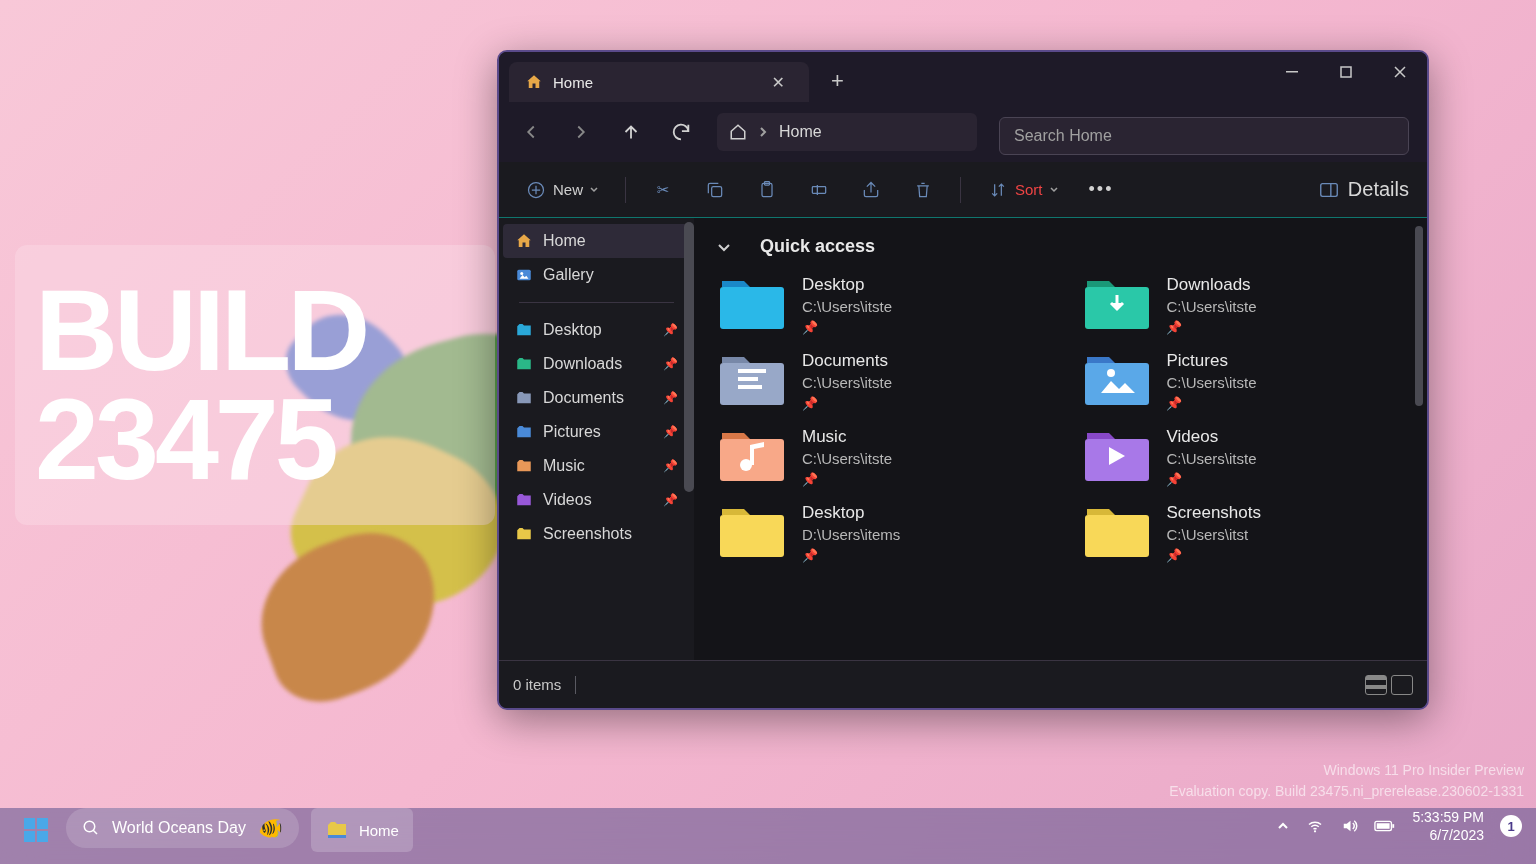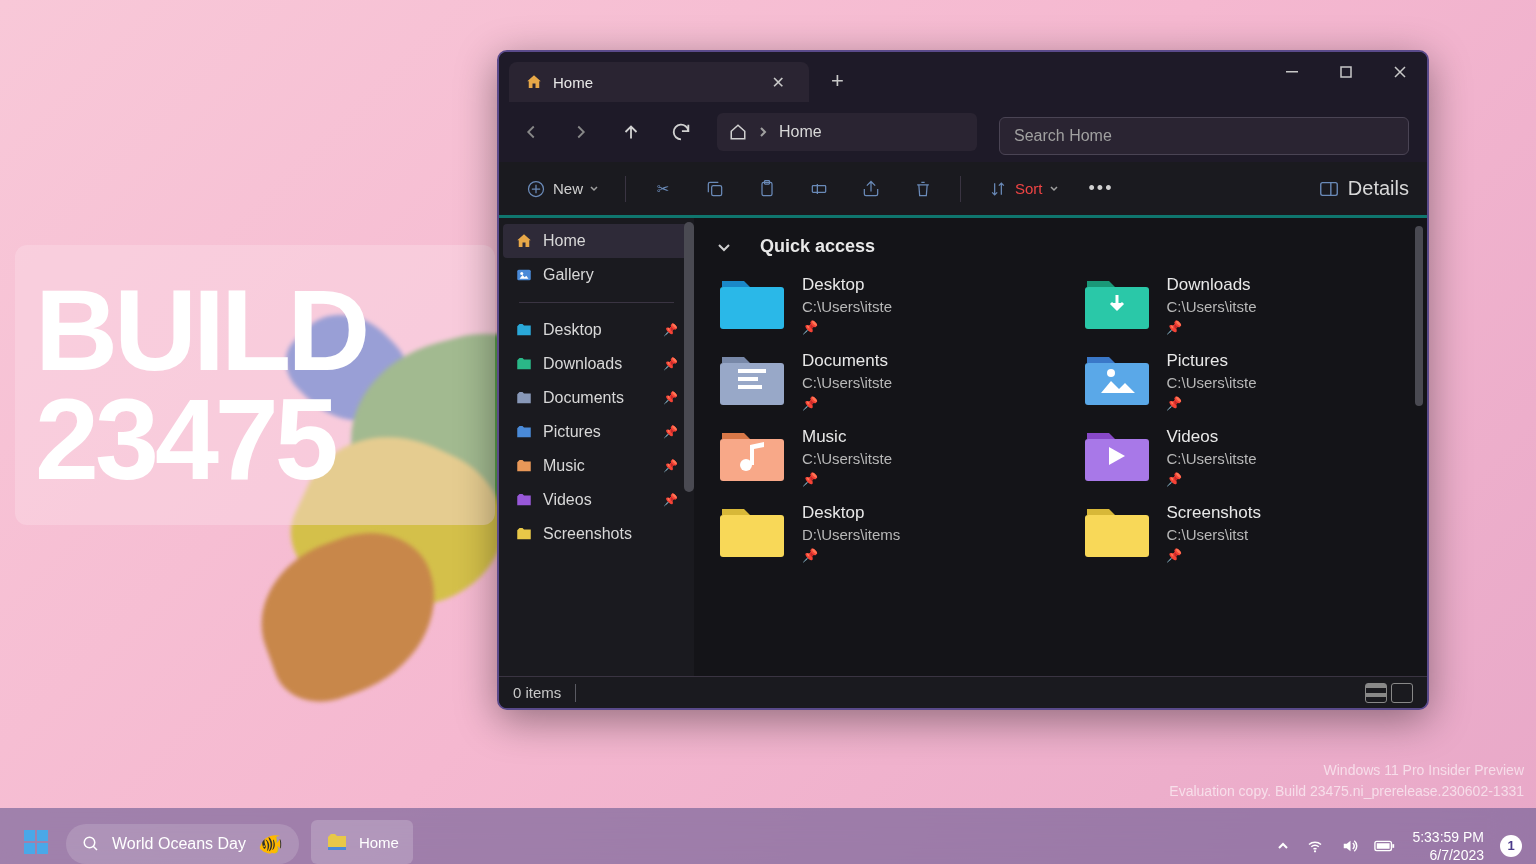--- a/index.html
+++ b/index.html
@@ -26,21 +26,21 @@
 .new-tab { color: #c8c8c8; font-size: 22px; margin-left: 12px; margin-top: 8px; cursor: pointer; padding: 4px 10px; }
 .win-controls { margin-left: auto; display: flex; }
 .win-btn { width: 54px; height: 38px; display: flex; align-items: flex-start; justify-content: center; color: #c8c8c8; cursor: pointer; padding-top: 8px; }
 
 .navbar { height: 60px; display: flex; align-items: center; padding: 0 18px; gap: 22px; background: #1e1a28; }
 .nav-btn { width: 28px; height: 28px; display: flex; align-items: center; justify-content: center; color: #888; cursor: pointer; }
 .nav-btn.active { color: #d0d0d0; }
 .addressbar { flex: 0 0 260px; height: 38px; background: #2a2432; border-radius: 6px; display: flex; align-items: center; padding: 0 12px; gap: 10px; color: #d8d8d8; font-size: 16px; }
 .searchbar { flex: 1; height: 38px; background: #2a2432; border: 1px solid #4a4454; border-radius: 6px; display: flex; align-items: center; padding: 0 14px; color: #a0a0a0; font-size: 16px; margin-top: 8px; }
 
-.toolbar { height: 56px; display: flex; align-items: center; padding: 0 18px; gap: 14px; border-bottom: 3px solid #0f766e; background: #1a1a1f; }
+.toolbar { height: 56px; display: flex; align-items: center; padding: 0 18px; gap: 14px; border-bottom: 1px solid #0f766e; background: #1a1a1f; }
 .tool-btn { display: flex; align-items: center; gap: 6px; color: #6a8ab8; padding: 6px 8px; cursor: pointer; font-size: 15px; }
 .tool-icon { width: 22px; height: 22px; display: flex; align-items: center; justify-content: center; }
 .tool-divider { width: 1px; height: 26px; background: #3a3442; margin: 0 4px; }
 .tool-spacer { flex: 1; }
 .details-btn { display: flex; align-items: center; gap: 8px; color: #d8d8d8; font-size: 20px; cursor: pointer; }
 
 .body-area { flex: 1; display: flex; overflow: hidden; }
 .sidebar { width: 195px; background: #1a1a1f; padding: 6px 4px; position: relative; }
 .side-scroll { position: absolute; right: 0; top: 4px; width: 10px; height: 270px; background: #4a4a52; border-radius: 5px; }
 .side-item { display: flex; align-items: center; gap: 10px; padding: 8px 12px; color: #d8d8d8; font-size: 16px; cursor: pointer; border-radius: 4px; position: relative; }
@@ -53,31 +53,31 @@
 .content-scroll { position: absolute; right: 4px; top: 8px; width: 8px; height: 180px; background: #4a4a52; border-radius: 4px; }
 .section-header { display: flex; align-items: center; gap: 28px; color: #e8e8e8; font-size: 18px; font-weight: 600; margin-bottom: 18px; }
 .qa-grid { display: grid; grid-template-columns: repeat(2, 1fr); gap: 16px 40px; }
 .qa-item { display: flex; gap: 14px; align-items: flex-start; cursor: pointer; }
 .qa-icon { width: 72px; height: 58px; flex-shrink: 0; border-radius: 4px; }
 .qa-info { display: flex; flex-direction: column; gap: 3px; }
 .qa-name { color: #e8e8e8; font-size: 17px; font-weight: 500; }
 .qa-path { color: #b8b8b8; font-size: 15px; }
 .qa-pin { color: #888; font-size: 13px; margin-top: 2px; }
 
-.statusbar { height: 32px; display: flex; align-items: center; padding: 0 14px; background: #1a1a1f; border-top: 1px solid #3a3442; color: #c8c8c8; font-size: 15px; gap: 14px; }
+.statusbar { height: 48px; display: flex; align-items: center; padding: 0 14px; background: #1a1a1f; border-top: 1px solid #3a3442; color: #c8c8c8; font-size: 15px; gap: 14px; }
 .status-divider { width: 1px; height: 18px; background: #5a5a62; }
 .status-spacer { flex: 1; }
 .view-toggle { display: flex; gap: 4px; }
 .vt-btn { width: 22px; height: 20px; border: 1px solid #888; border-radius: 3px; cursor: pointer; }
 
 
 .watermark { position: absolute; bottom: 62px; right: 12px; text-align: right; color: rgba(255,255,255,0.6); font-size: 14px; line-height: 1.5; }
 
 
-.taskbar { position: absolute; bottom: 0; left: 0; width: 100%; height: 56px; background: rgba(90, 80, 140, 0.55); backdrop-filter: blur(20px); display: flex; align-items: flex-end; padding: 0 14px; }
+.taskbar { position: absolute; bottom: 0; left: 0; width: 100%; height: 56px; background: rgba(90, 80, 140, 0.55); backdrop-filter: blur(20px); display: flex; align-items: flex-start; padding: 0 14px; }
 .start-btn { width: 44px; height: 44px; display: flex; align-items: center; justify-content: center; cursor: pointer; }
 .search-pill { height: 40px; background: rgba(255,255,255,0.15); border-radius: 20px; display: flex; align-items: center; padding: 0 16px; gap: 12px; color: #fff; font-size: 16px; margin-left: 8px; cursor: pointer; }
 .search-pill .fish { font-size: 20px; }
 .taskbar-app { height: 44px; display: flex; align-items: center; gap: 10px; padding: 0 14px; background: rgba(255,255,255,0.18); border-radius: 6px; margin-left: 12px; cursor: pointer; color: #fff; font-size: 15px; }
 .tray { margin-left: auto; display: flex; align-items: center; gap: 16px; color: #fff; }
 .tray-icon { cursor: pointer; }
 .clock { text-align: right; font-size: 14px; line-height: 1.3; cursor: pointer; }
 .notif { width: 22px; height: 22px; background: #fff; color: #4a3a8a; border-radius: 50%; display: flex; align-items: center; justify-content: center; font-size: 13px; font-weight: 600; cursor: pointer; }
 </style>
 </head>

